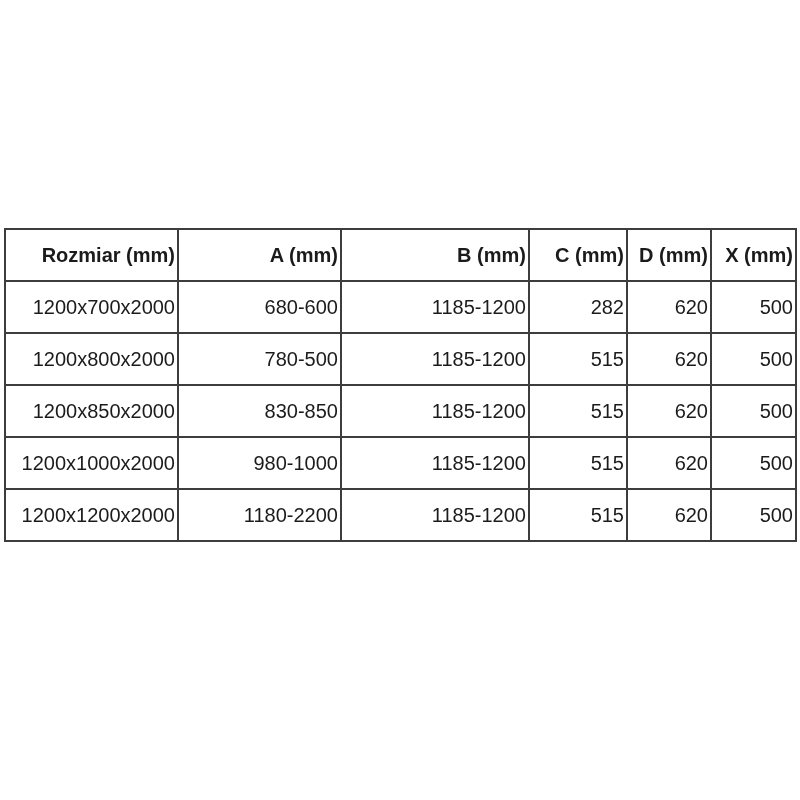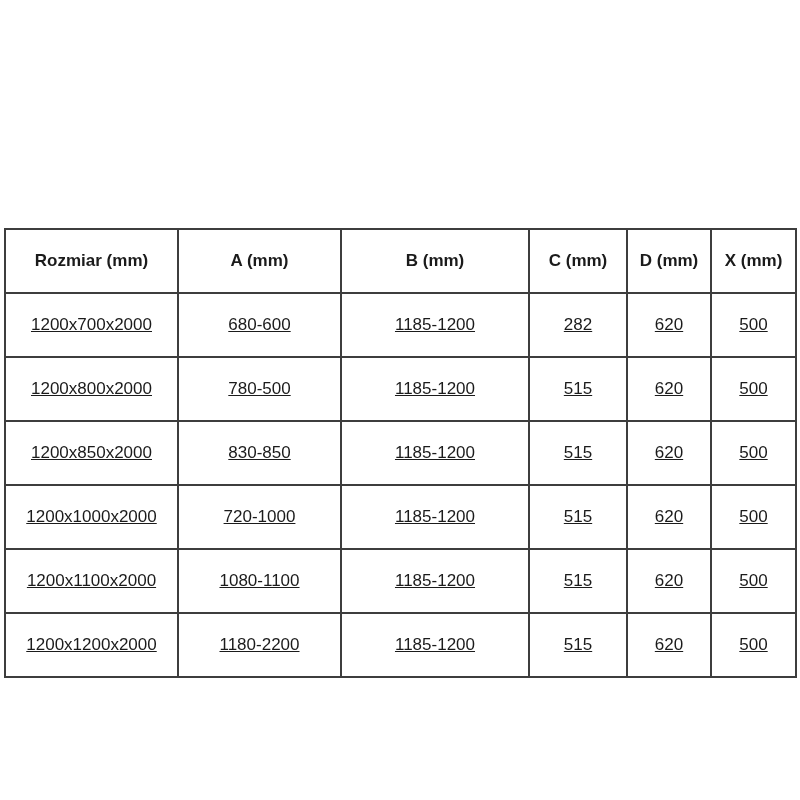--- a/index.html
+++ b/index.html
@@ -20,34 +20,33 @@
     left: 4px;
     top: 228px;
     width: 791px;
     border-collapse: collapse;
     table-layout: fixed;
     color: #1b1b1b;
   }
   table.dim-table th,
   table.dim-table td {
     border: 2px solid #3d3d3d;
-    text-align: center;
+    text-align: right;
     vertical-align: middle;
     height: 34px;
-    padding: 14px 2px;
-    font-size: 17px;
+    padding: 8px 2px;
+    font-size: 20px;
     white-space: nowrap;
     overflow: hidden;
   }
   table.dim-table th {
     font-weight: bold;
   }
   table.dim-table td {
     font-weight: normal;
-    text-decoration: underline;
   }
 </style>
 </head>
 <body>
 
 <div class="canvas">
   <table class="dim-table">
     <colgroup>
       <col style="width:173px">
       <col style="width:163px">
@@ -86,29 +85,21 @@
         <tr>
           <td>1200x850x2000</td>
           <td>830-850</td>
           <td>1185-1200</td>
           <td>515</td>
           <td>620</td>
           <td>500</td>
         </tr>
         <tr>
           <td>1200x1000x2000</td>
-          <td>720-1000</td>
-          <td>1185-1200</td>
-          <td>515</td>
-          <td>620</td>
-          <td>500</td>
-        </tr>
-        <tr>
-          <td>1200x1100x2000</td>
-          <td>1080-1100</td>
+          <td>980-1000</td>
           <td>1185-1200</td>
           <td>515</td>
           <td>620</td>
           <td>500</td>
         </tr>
         <tr>
           <td>1200x1200x2000</td>
           <td>1180-2200</td>
           <td>1185-1200</td>
           <td>515</td>

